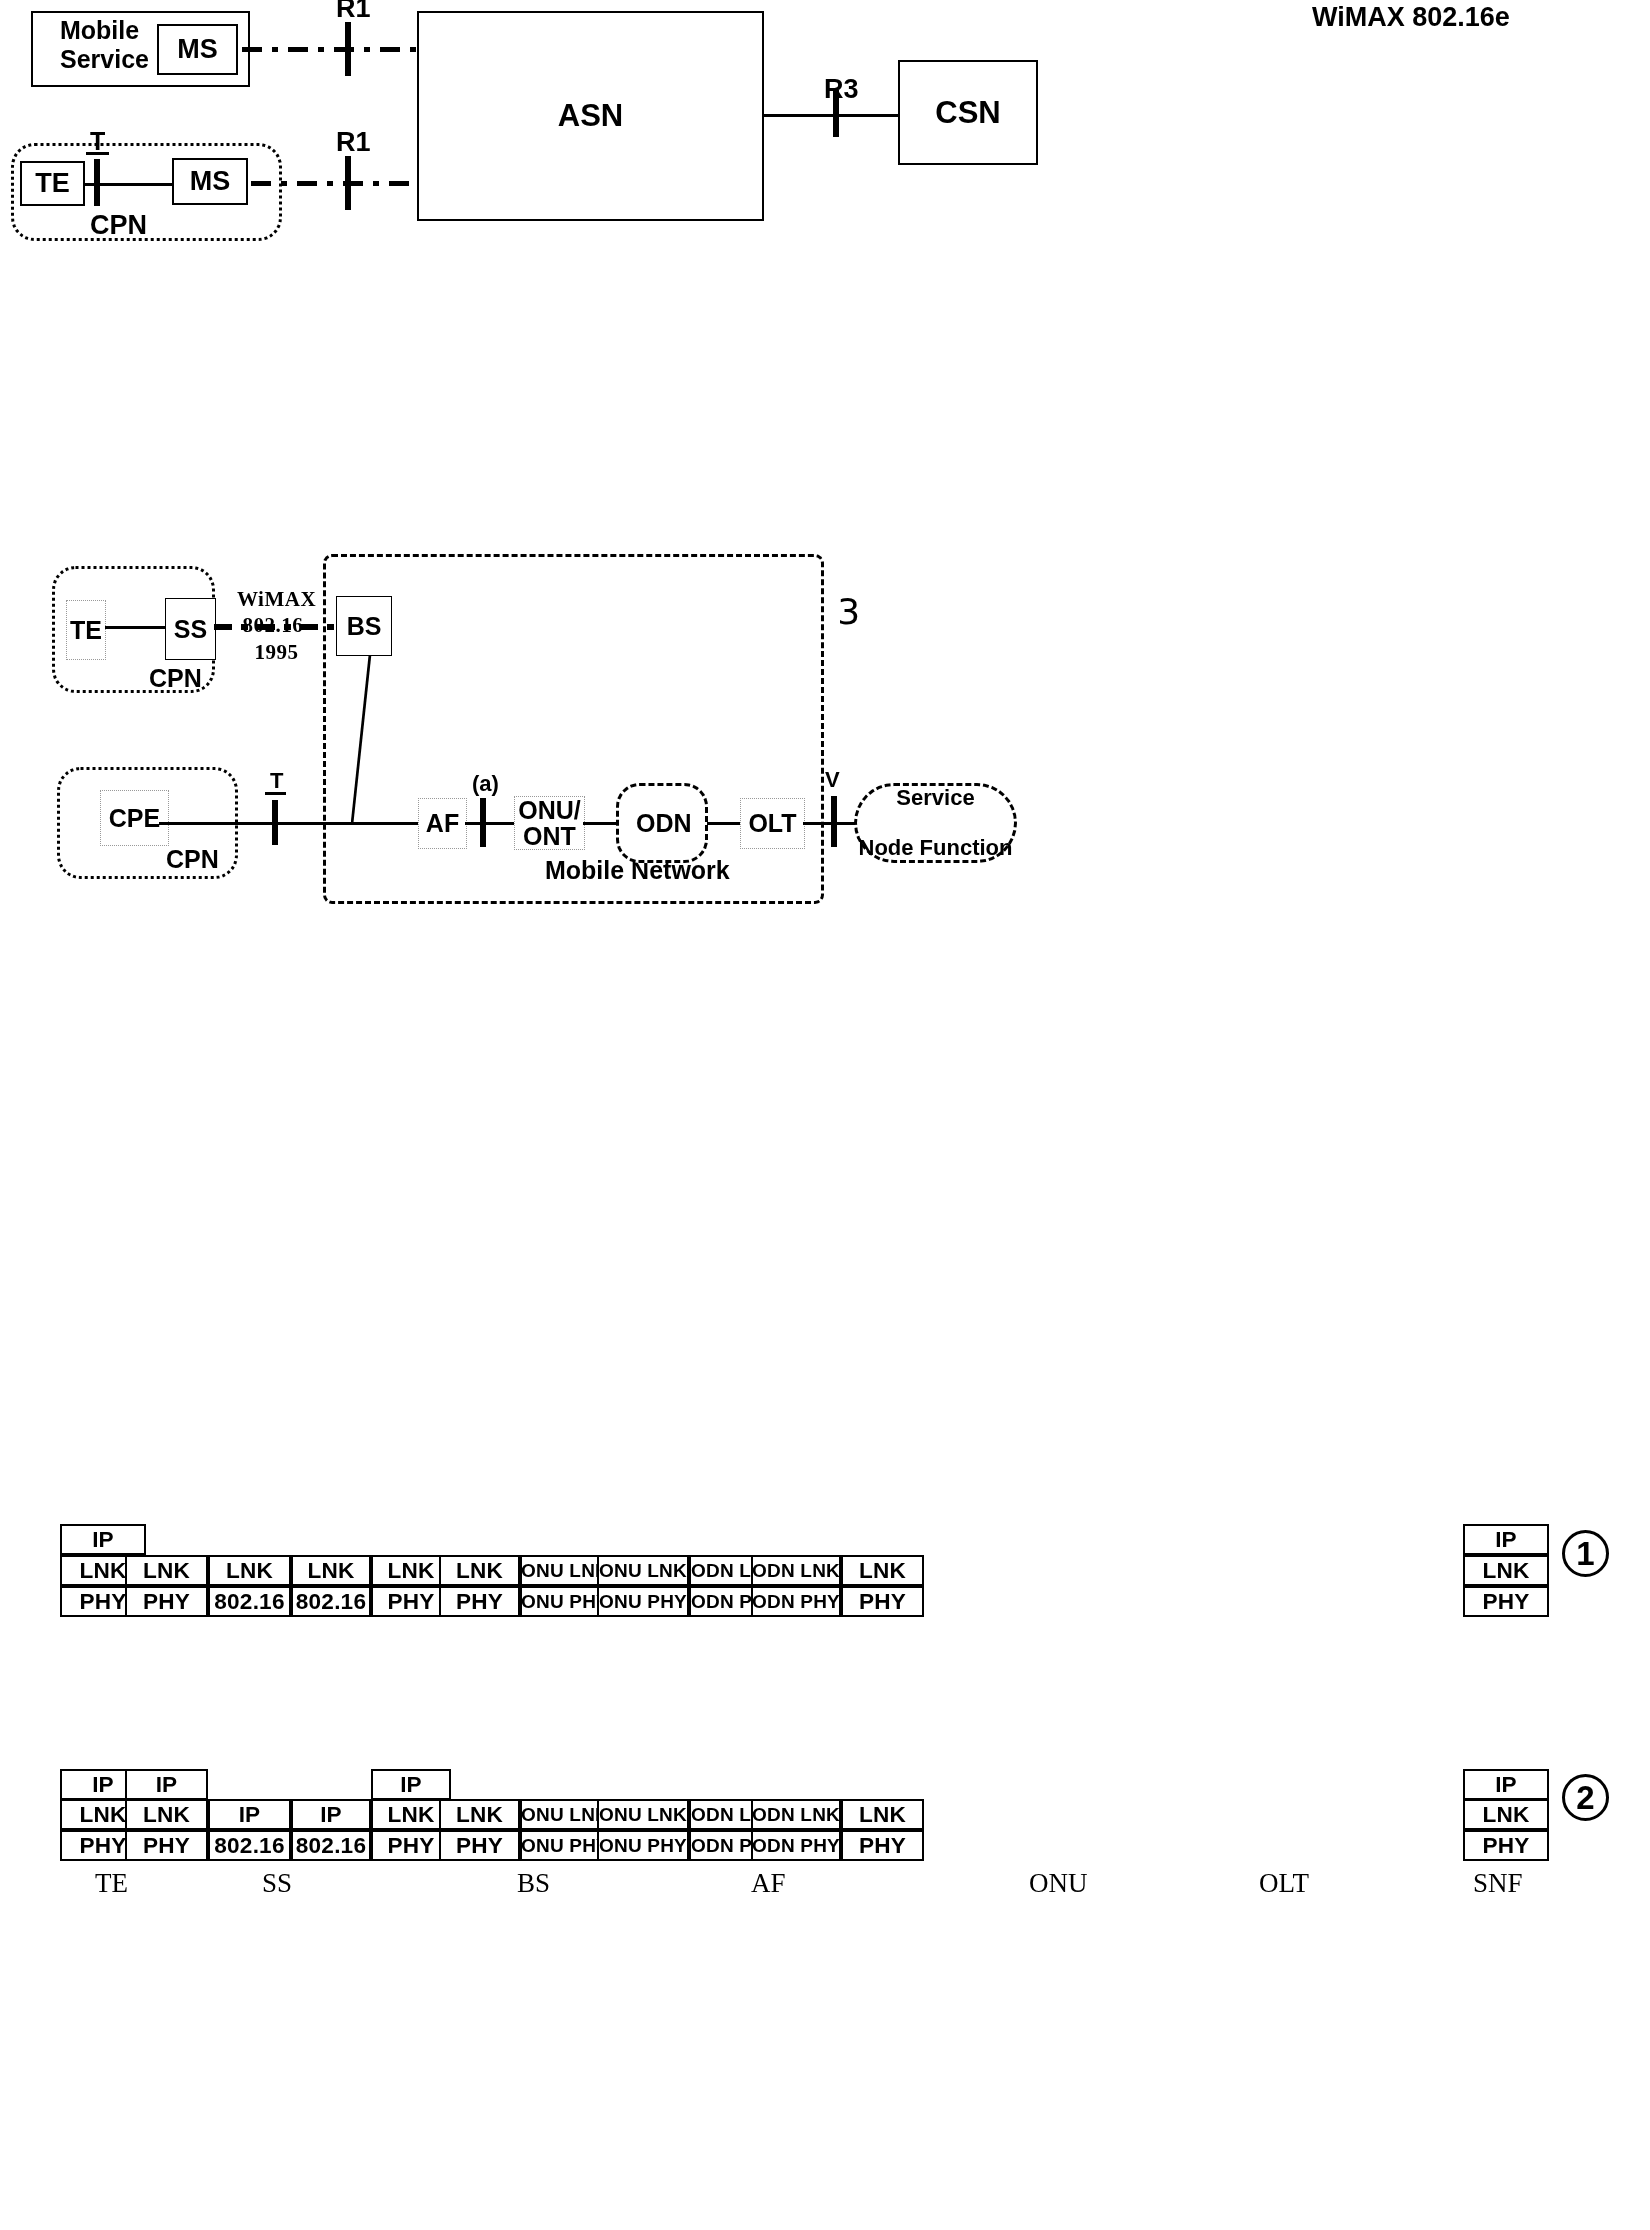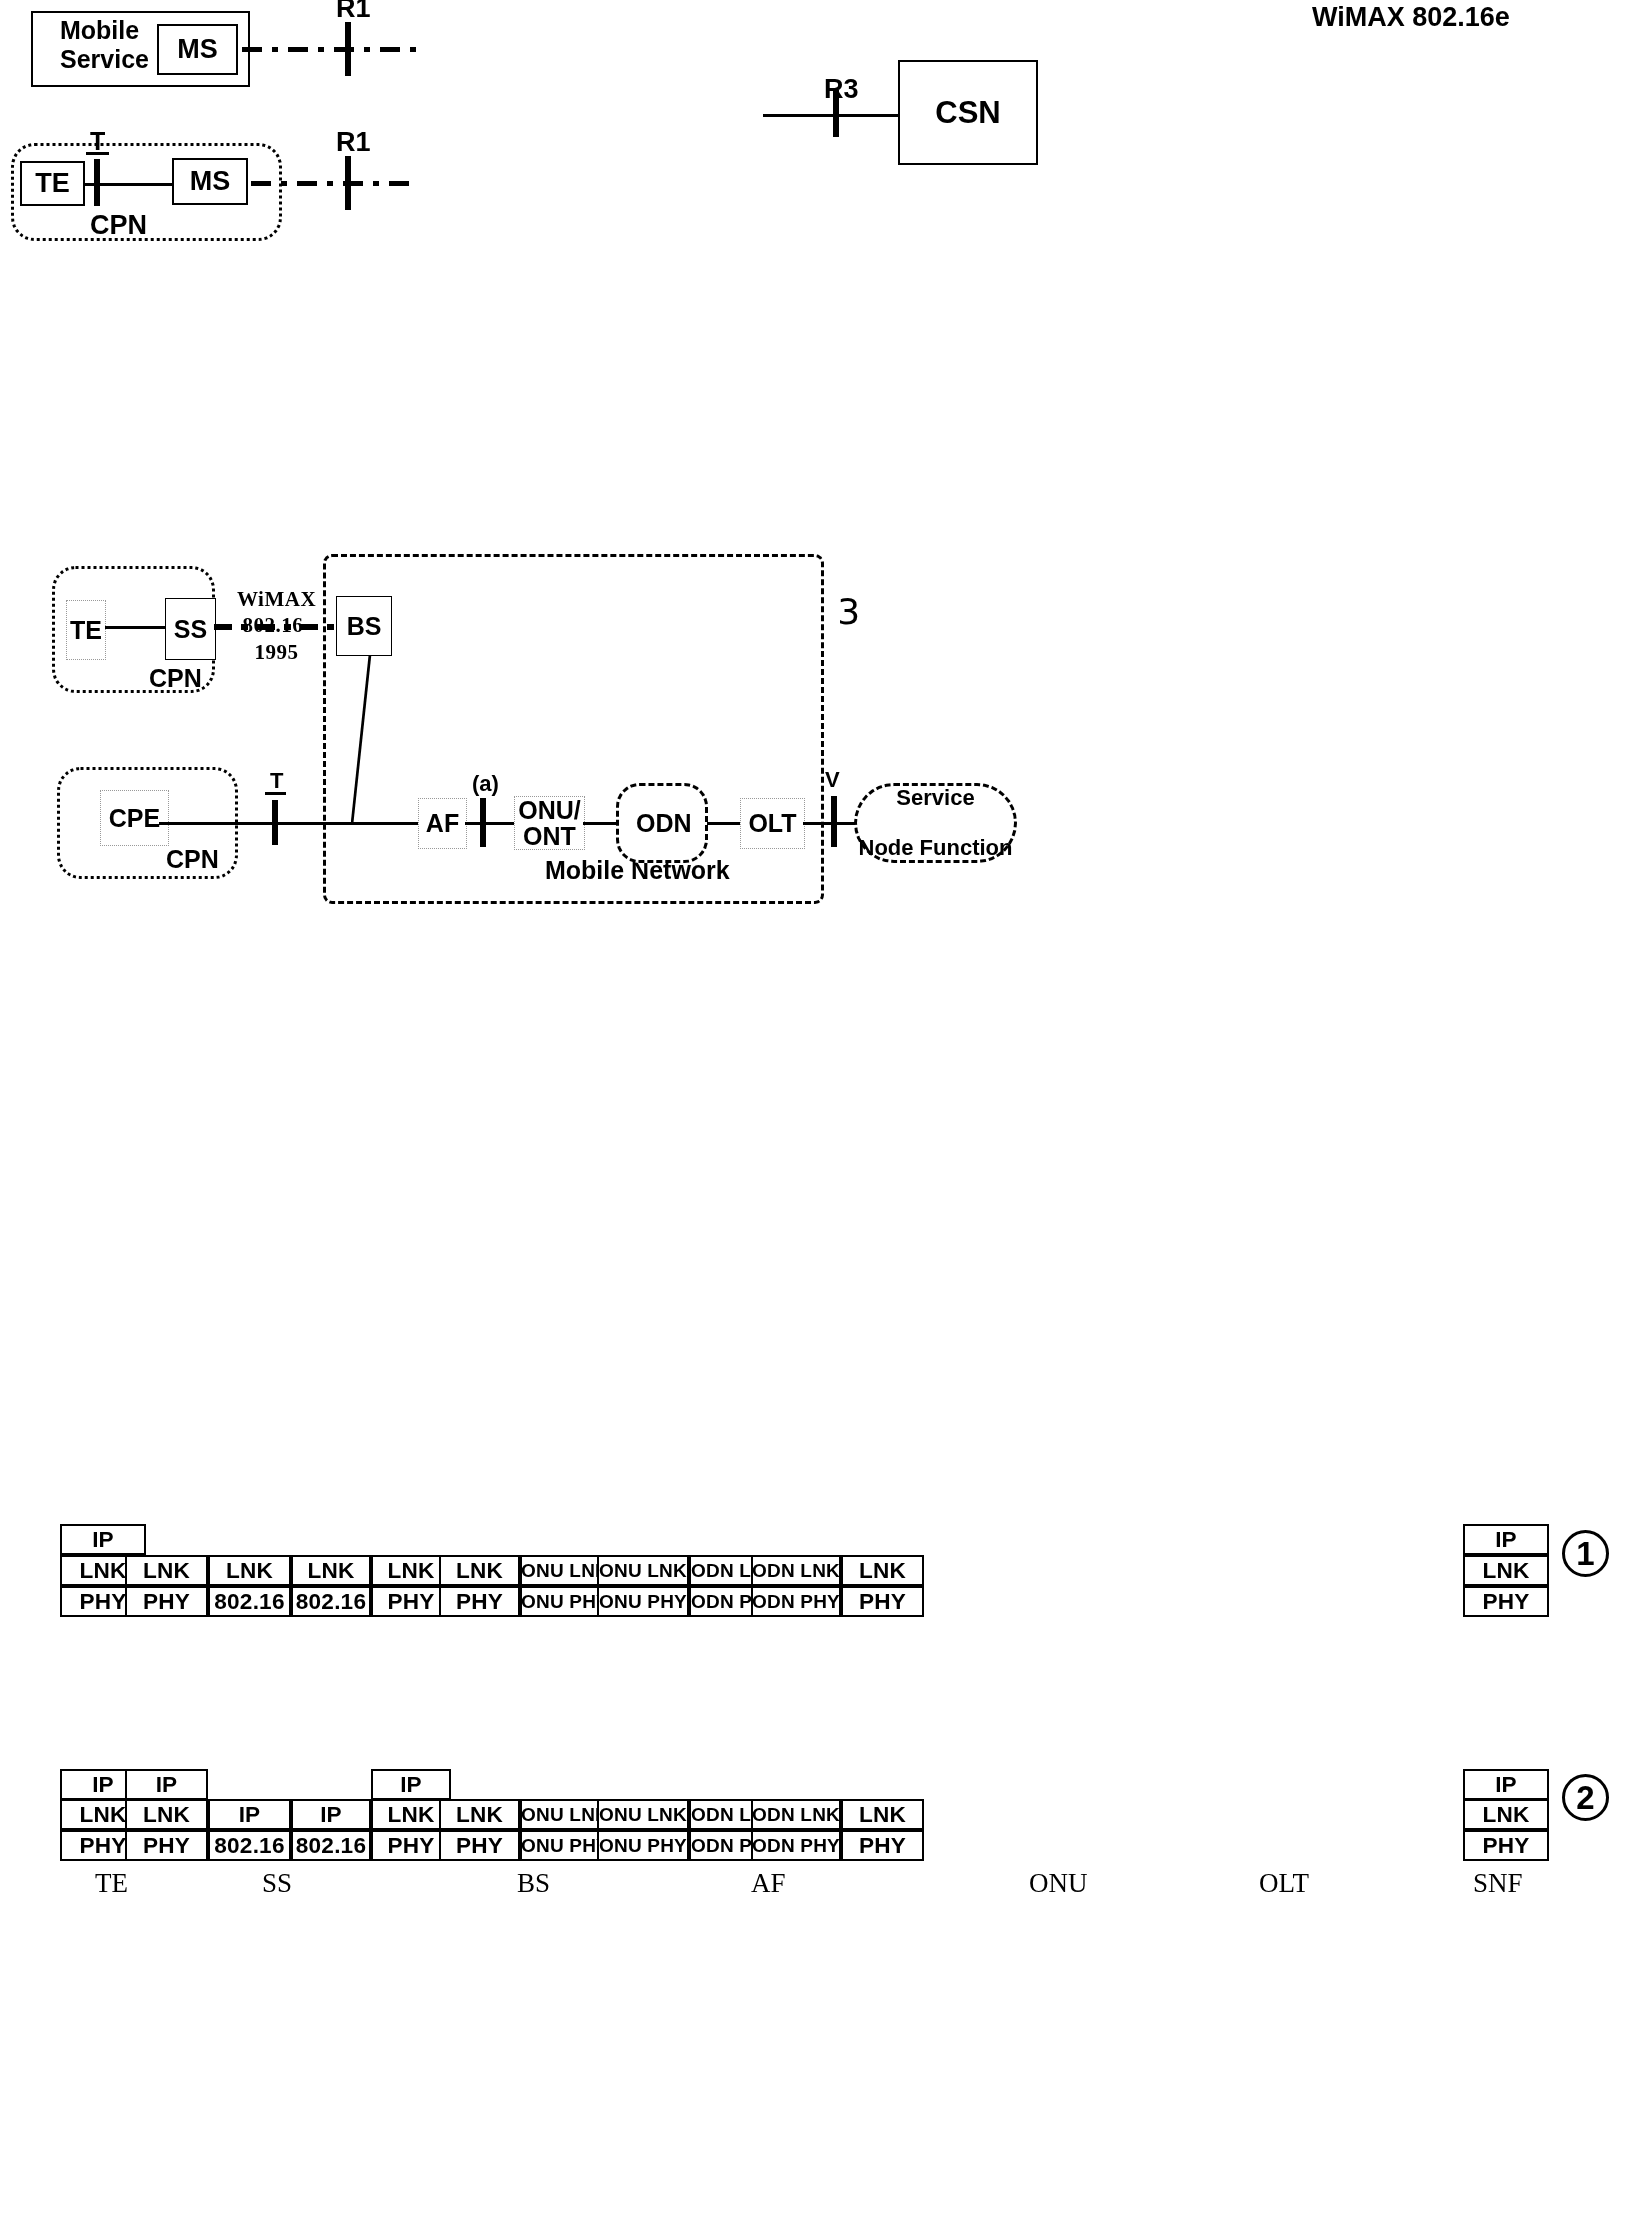--- a/index.html
+++ b/index.html
@@ -78,20 +78,21 @@
     <div class="abs tick" style="left:94px;top:159px;height:47px;"></div>
     <div class="abs hline" style="left:86px;top:152px;width:22.6px;"></div>
     <div class="abs t-b28" style="left:90px;top:127px;">T</div>
     <div class="abs box t-b30" style="left:172px;top:158px;width:76px;height:47px;">MS</div>
     <div class="abs t-b30" style="left:90px;top:210px;">CPN</div>
 
     <div class="abs dashdot" style="left:251px;top:181px;width:168px;"></div>
     <div class="abs tick" style="left:345px;top:156px;height:54px;"></div>
     <div class="abs t-b30" style="left:336px;top:127px;">R1</div>
 
+    <div class="abs box t-b34" style="left:417px;top:11px;width:347px;height:210px;">ASN</div>
 
     <div class="abs hline" style="left:763px;top:114px;width:138px;"></div>
     <div class="abs tick" style="left:833px;top:90px;height:47px;"></div>
     <div class="abs t-b30" style="left:824px;top:74px;">R3</div>
 
     <div class="abs box t-b34" style="left:898px;top:60px;width:140px;height:105px;">CSN</div>
 
     <div class="abs cap" style="left:0;top:588px;">图 3</div>
   </div>
 

